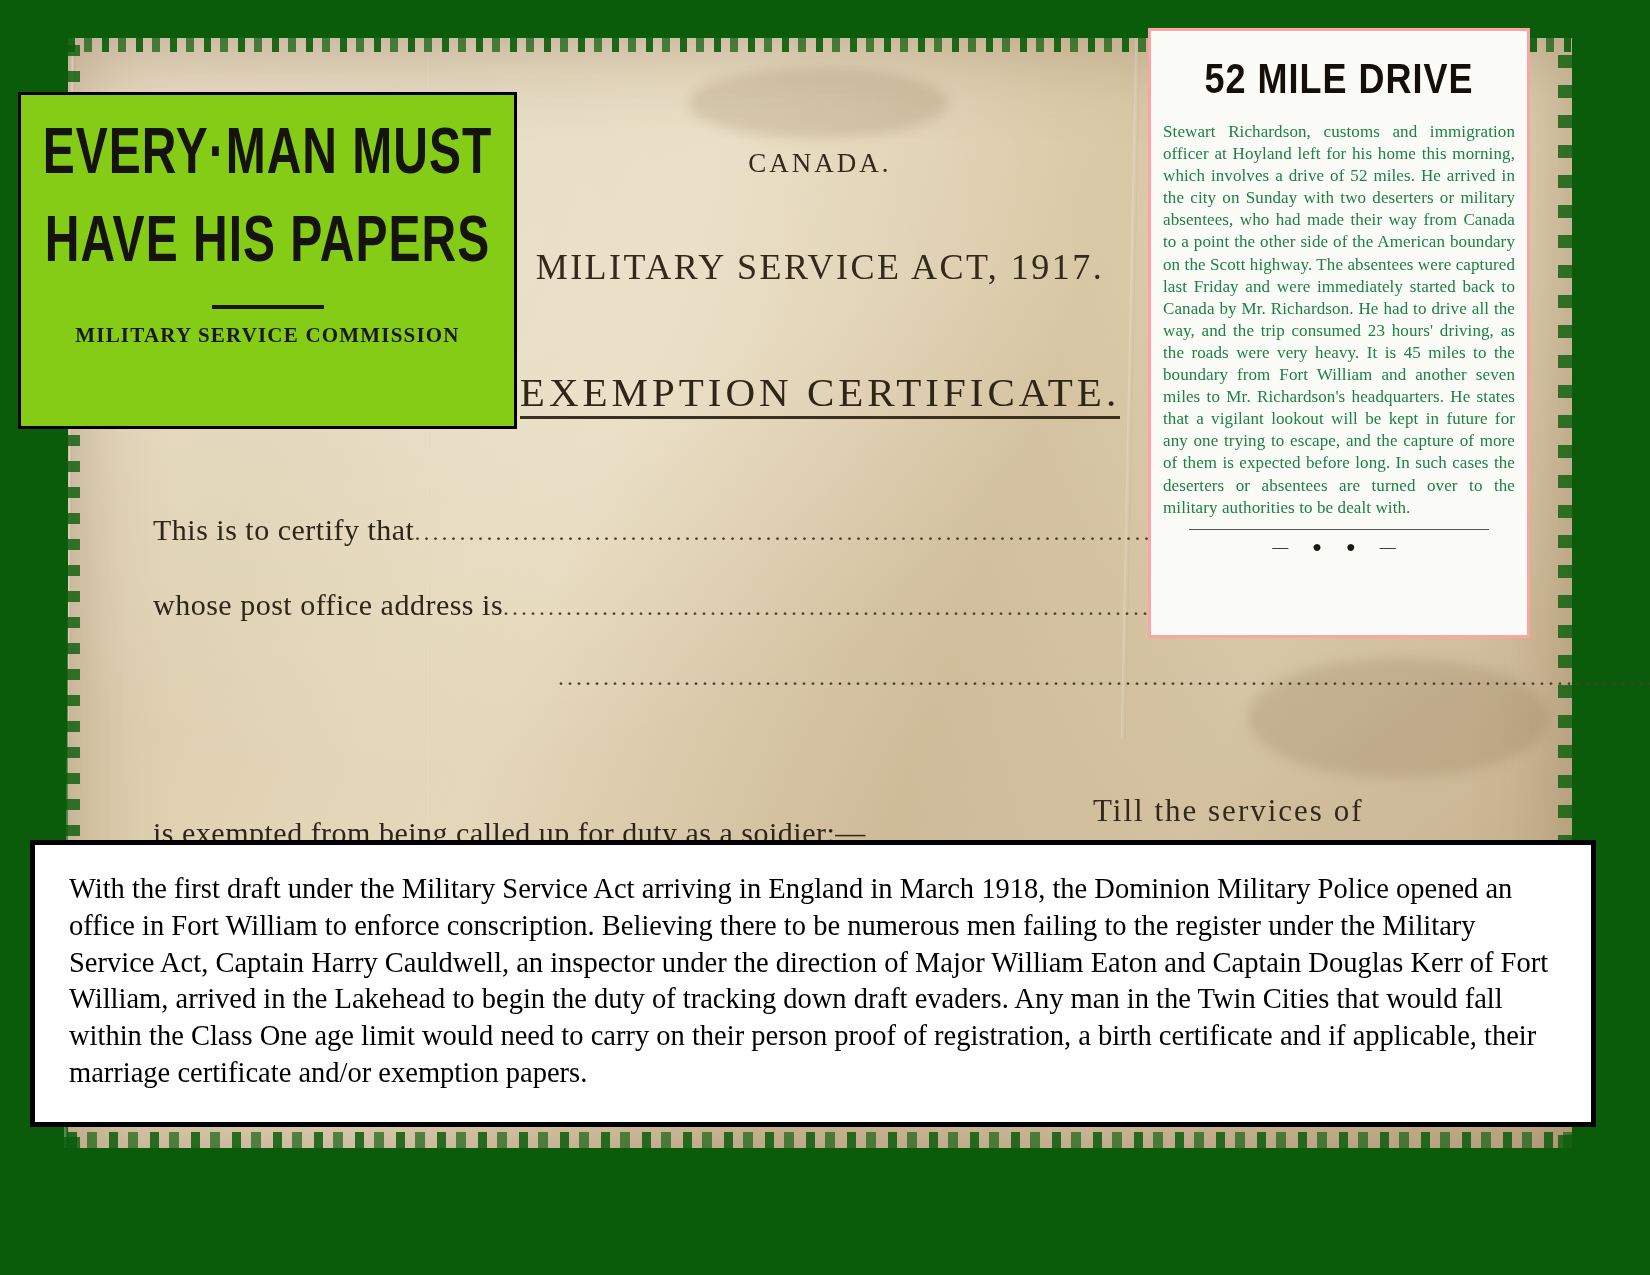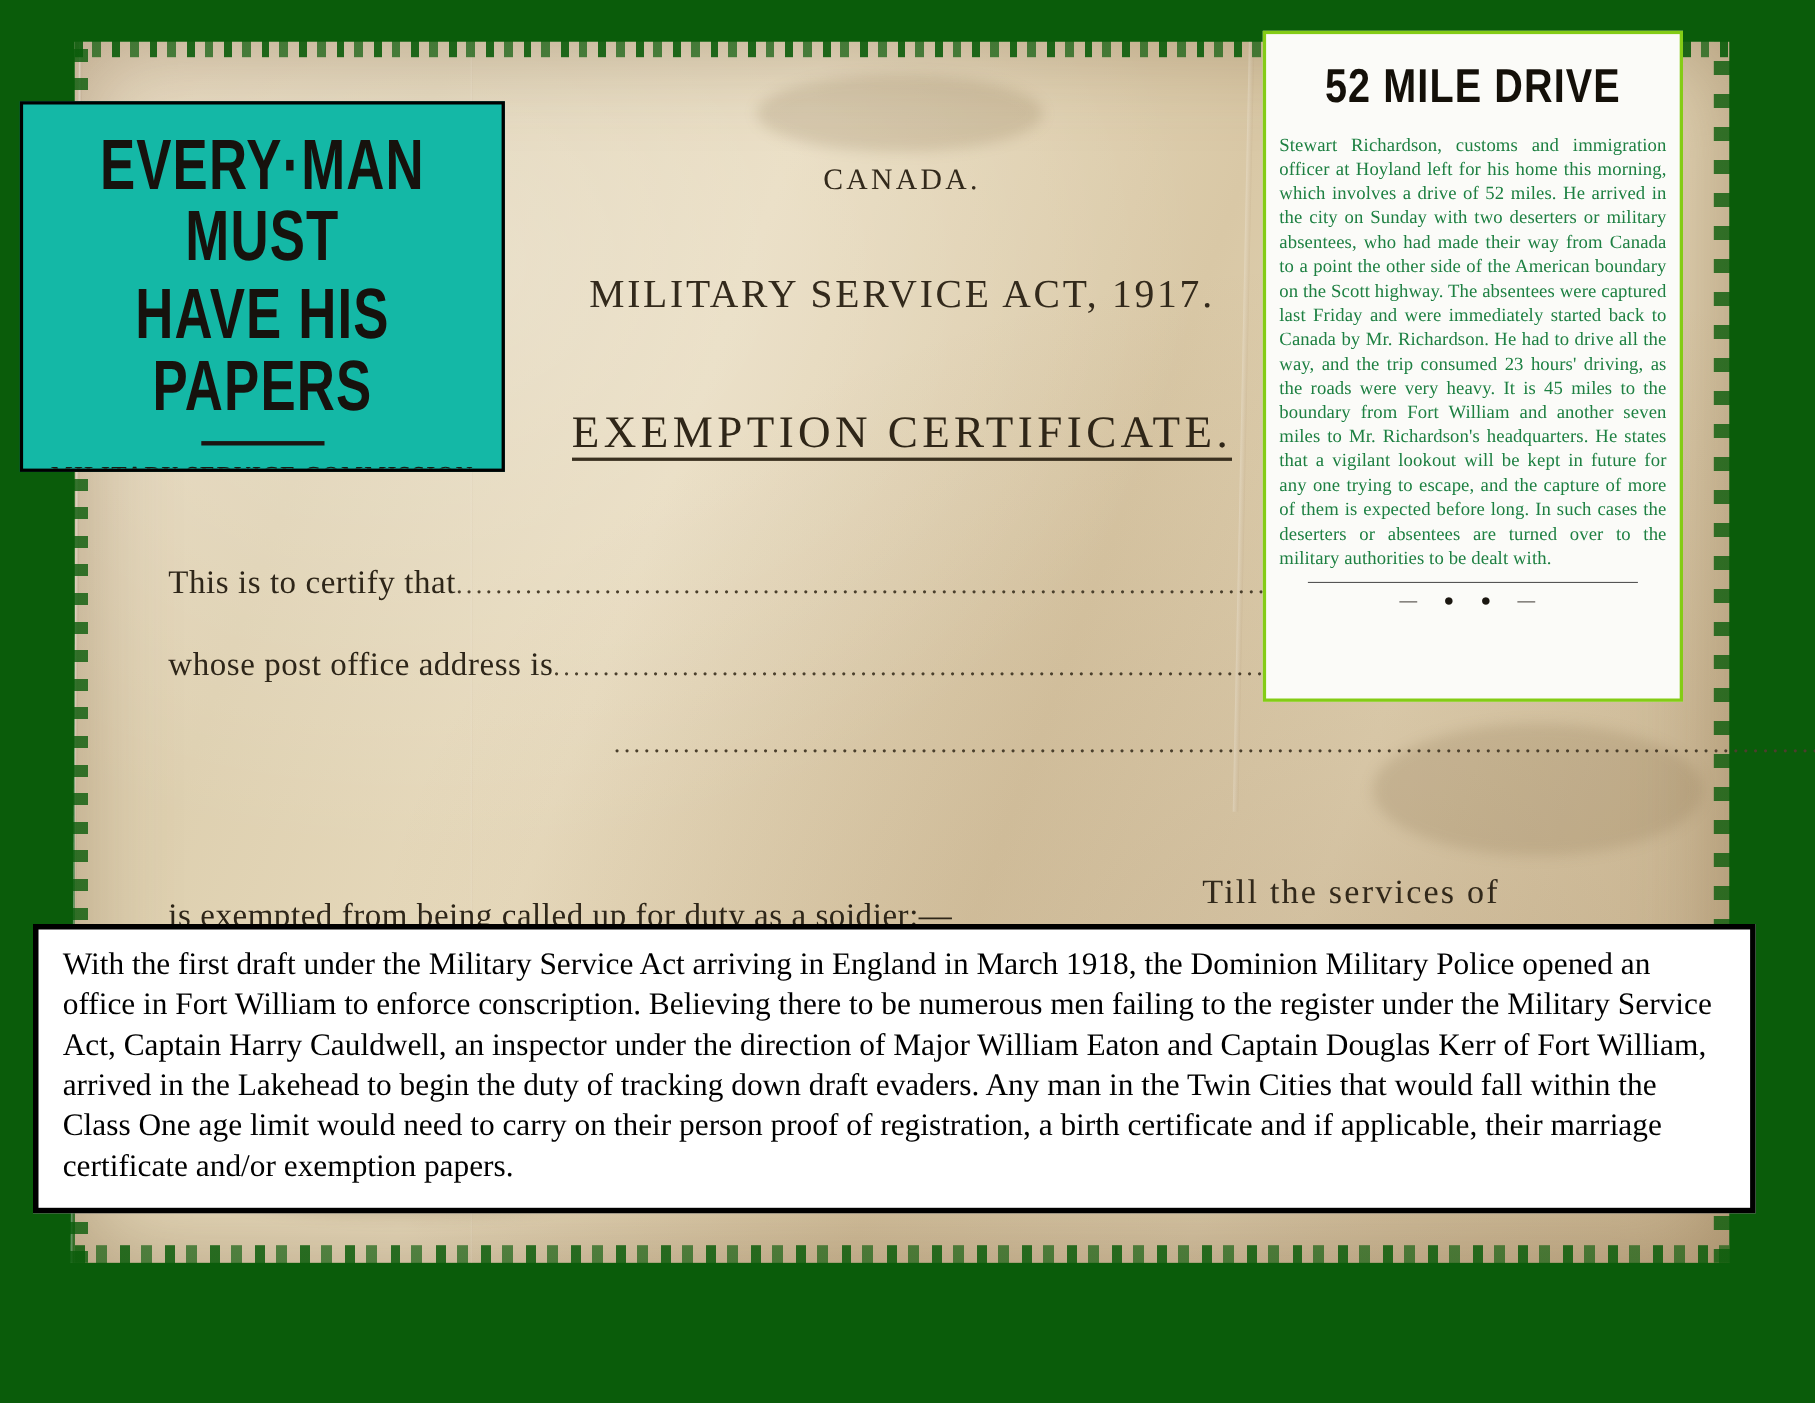--- a/index.html
+++ b/index.html
@@ -135,23 +135,23 @@
     white-space: nowrap;
   }
   #typed1 { left: 1025px; top: 755px; }
   #typed2 { left: 150px; top: 815px; }
 
   
   #clip-left {
     position: absolute;
     left: 18px;
     top: 92px;
-    width: 441px;
+    width: 499px;
     height: 337px;
-    background: #14b8a6;
+    background: #84cc16;
     border: 3px solid #000;
     box-sizing: border-box;
     overflow: hidden;
   }
   #clip-left .hl {
     font-family: "Liberation Sans", sans-serif;
     font-weight: bold;
     color: #16120d;
     text-align: center;
     letter-spacing: 1px;
@@ -187,21 +187,21 @@
   }
 
   
   #clip-right {
     position: absolute;
     left: 1148px;
     top: 28px;
     width: 382px;
     height: 610px;
     background: #fbfbf8;
-    border: 3px solid #84cc16;
+    border: 3px solid #fca5a5;
     box-sizing: border-box;
     overflow: hidden;
   }
   #clip-right-title {
     font-family: "Liberation Sans", sans-serif;
     font-weight: bold;
     font-size: 36px;
     text-align: center;
     color: #141009;
     letter-spacing: 1px;
@@ -238,21 +238,21 @@
     position: absolute;
     left: 30px;
     top: 840px;
     width: 1566px;
     background: #fff;
     border: 5px solid #000;
     box-sizing: border-box;
     padding: 14px 22px 18px 22px;
   }
   #caption p {
-    margin: 0;
+    margin: 12px;
     font-family: "Liberation Serif", serif;
     font-size: 28.5px;
     line-height: 1.29;
     color: #000;
     text-align: left;
   }
 
   
   #credits {
     position: absolute;

